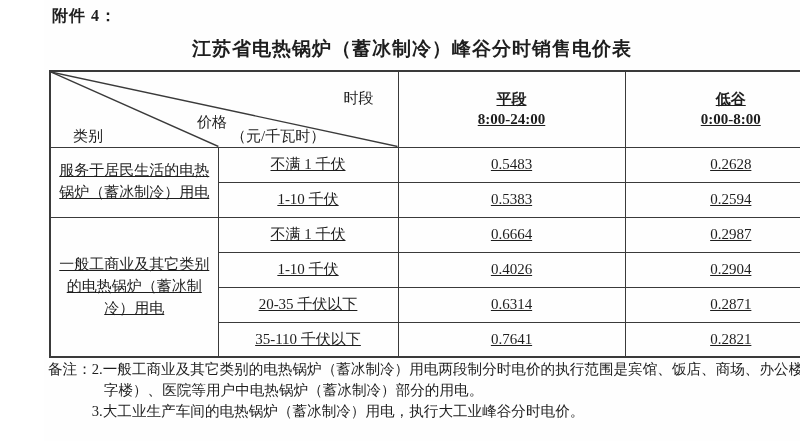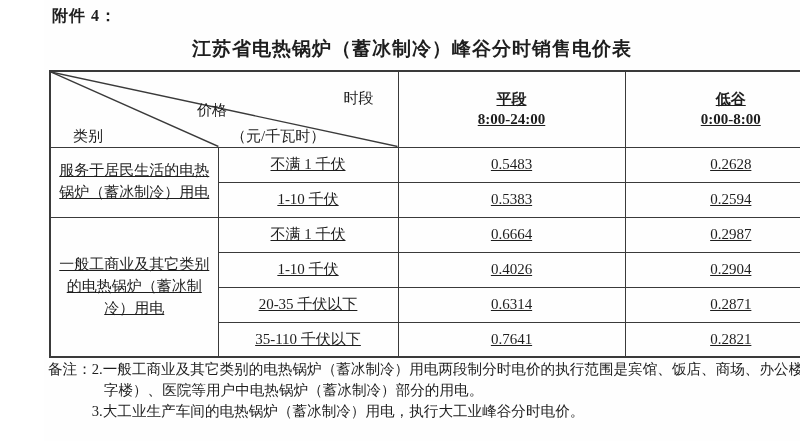--- a/index.html
+++ b/index.html
@@ -36,21 +36,21 @@
   .price-table { border: 2.4px solid #3a3a3a; }
   .col-cat  { width: 168px; }
   .col-volt { width: 180px; }
   .col-flat { width: 227px; }
   .col-vall { width: 212px; }
 
   td.corner-cell { position: relative; height: 76px; padding: 0; }
   .corner-cell svg { position: absolute; left: 0; top: 0; width: 100%; height: 100%; display: block; }
   .corner-label { position: absolute; font-size: 15px; white-space: nowrap; }
   .lbl-time  { top: 16px; right: 24px; }
-  .lbl-price { top: 28px; left: 146px; }
+  .lbl-price { top: 40px; left: 146px; }
   .lbl-unit  { top: 54px; left: 180px; }
   .lbl-cat   { top: 54px; left: 22px; }
 
   td.period-head { font-weight: bold; height: 76px; }
   .period-head .period-range { font-weight: bold; }
 
   .data-row td { height: 35px; }
   td.cat-cell { line-height: 1.45; padding: 2px 6px; }
 
   .notes {

